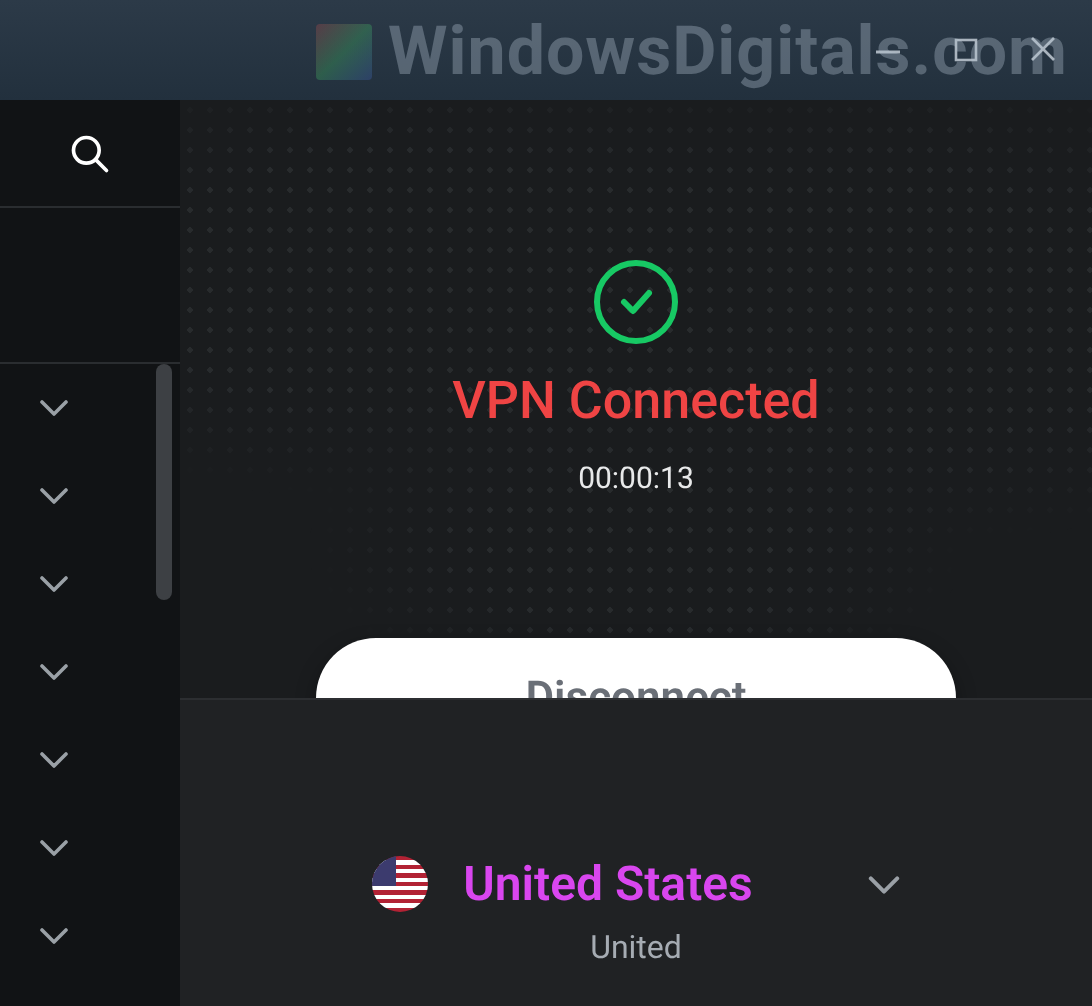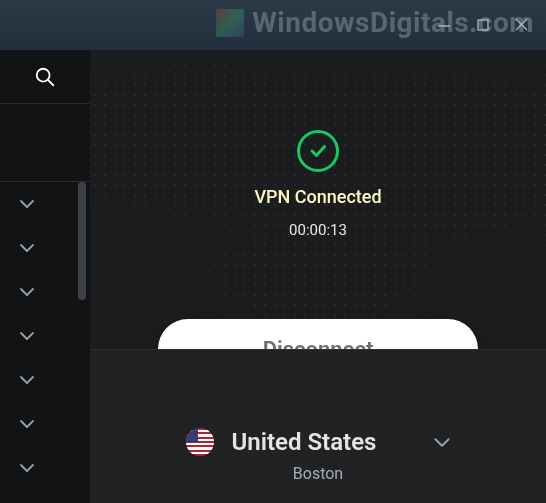--- a/index.html
+++ b/index.html
@@ -4,21 +4,21 @@
 <style>
   * { margin: 0; padding: 0; box-sizing: border-box; }
   html, body { width: 546px; height: 503px; overflow: hidden; font-family: -apple-system, "Segoe UI", Roboto, Arial, sans-serif; }
   body { background: #1e2a38; position: relative; }
 
   
   .watermark {
     position: absolute;
     top: 6px;
     right: 12px;
-    font-size: 28px;
+    font-size: 34px;
     font-weight: 700;
     letter-spacing: 0.5px;
     color: rgba(180, 195, 210, 0.35);
     z-index: 50;
     pointer-events: none;
     display: flex;
     align-items: center;
     gap: 8px;
   }
   .watermark .logo {
@@ -110,21 +110,21 @@
     opacity: .55;
   }
   .status-block {
     position: absolute; left: 0; right: 0; top: 80px;
     display: flex; flex-direction: column; align-items: center; gap: 14px;
   }
   .check-ring {
     width: 42px; height: 42px; border: 3px solid #17c964; border-radius: 50%;
     display: flex; align-items: center; justify-content: center;
   }
-  .status-title { color: #fef9c3; font-size: 18px; font-weight: 500; }
+  .status-title { color: #ef4444; font-size: 26px; font-weight: 500; }
   .timer { color: #e8e9ea; font-size: 15px; font-weight: 400; }
 
   .disconnect-btn {
     position: absolute; left: 50%; transform: translateX(-50%);
     bottom: -30px;
     width: 320px; height: 60px;
     background: #fff; border-radius: 40px;
     display: flex; align-items: center; justify-content: center;
     color: #6a6f77; font-size: 22px; font-weight: 600;
     cursor: pointer;
@@ -142,21 +142,21 @@
     width: 28px; height: 28px; border-radius: 50%; overflow: hidden;
     background: linear-gradient(to bottom,
       #b22234 0 7.7%, #fff 7.7% 15.4%, #b22234 15.4% 23.1%, #fff 23.1% 30.8%,
       #b22234 30.8% 38.5%, #fff 38.5% 46.2%, #b22234 46.2% 53.8%, #fff 53.8% 61.5%,
       #b22234 61.5% 69.2%, #fff 69.2% 76.9%, #b22234 76.9% 84.6%, #fff 84.6% 92.3%,
       #b22234 92.3% 100%);
     position: relative;
     flex-shrink: 0;
   }
   .flag::before { content:""; position:absolute; left:0; top:0; width:45%; height:54%; background:#3c3b6e; }
-  .country { color: #e5e5e5; font-size: 24px; font-weight: 600; }
+  .country { color: #d946ef; font-size: 24px; font-weight: 600; }
   .city { color: #a6acb3; font-size: 16px; }
   .loc-chevron { margin-left: 40px; }
 </style>
 </head>
 <body>
 
 <div class="watermark">
   <span class="logo"></span>
   <span>WindowsDigitals.com</span>
 </div>
@@ -248,17 +248,17 @@
     </div>
 
     <div class="location-area">
       <div class="loc-row">
         <span class="flag"></span>
         <span class="country">United States</span>
         <svg class="chevron loc-chevron" width="16" height="11" viewBox="0 0 14 10" fill="none">
             <path d="M1 2 L7 8 L13 2" stroke="#9aa0a6" stroke-width="1.8" stroke-linecap="round" stroke-linejoin="round"></path>
           </svg>
       </div>
-      <div class="city">Boston</div>
+      <div class="city">United</div>
     </div>
   </div>
 
 </div>
 
 </body></html>

